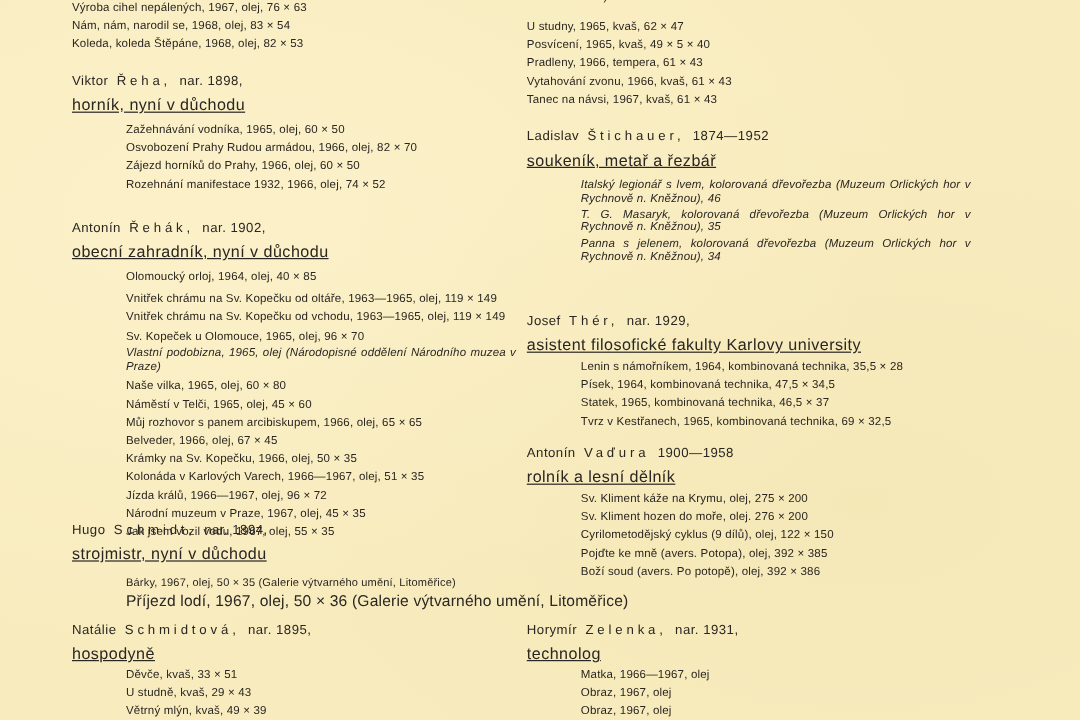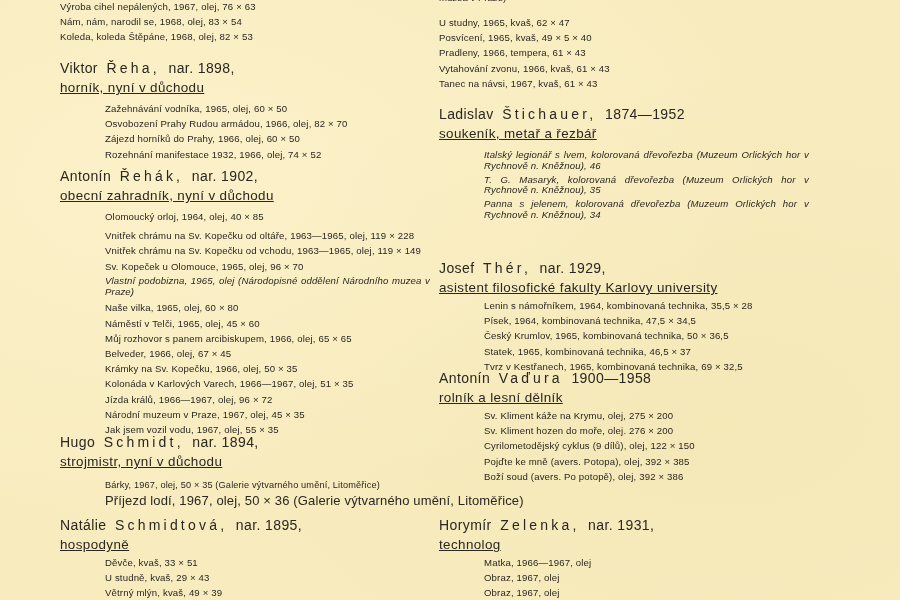--- a/index.html
+++ b/index.html
@@ -37,21 +37,21 @@
       margin: 2px 0 3px 0;
       text-align: justify;
       font-style: italic;
     }
     .entry {
       position: absolute;
       left: 0;
       right: 0;
     }
     .artist-name {
-      font-size: 14px;
+      font-size: 11px;
       line-height: 20px;
       letter-spacing: 0.4px;
       white-space: nowrap;
     }
     .artist-name .surname {
       letter-spacing: 3.2px;
     }
     .artist-occ {
       font-size: 13.4px;
       line-height: 20px;
@@ -90,31 +90,31 @@
     </div>
     <div class="artist-occ">horník, nyní v důchodu</div>
     <div class="works">
       <div class="line">Zažehnávání vodníka, 1965, olej, 60 × 50</div>
       <div class="line">Osvobození Prahy Rudou armádou, 1966, olej, 82 × 70</div>
       <div class="line">Zájezd horníků do Prahy, 1966, olej, 60 × 50</div>
       <div class="line">Rozehnání manifestace 1932, 1966, olej, 74 × 52</div>
     </div>
   </div>
 
-  <div class="entry" style="top:166px">
+  <div class="entry" style="top:180px">
     <div class="artist-name">
       <span>Antonín</span>&nbsp;
       <span class="surname">Řehák,</span>&nbsp;
       <span>nar. 1902,</span>
     </div>
     <div class="artist-occ">obecní zahradník, nyní v důchodu</div>
     <div class="works">
       <div class="line">Olomoucký orloj, 1964, olej, 40 × 85</div>
       <div class="gap"></div>
-      <div class="line">Vnitřek chrámu na Sv. Kopečku od oltáře, 1963—1965, olej, 119 × 228</div>
+      <div class="line">Vnitřek chrámu na Sv. Kopečku od oltáře, 1963—1965, olej, 119 × 149</div>
       <div class="line">Vnitřek chrámu na Sv. Kopečku od vchodu, 1963—1965, olej, 119 × 149</div>
       <div class="line">Sv. Kopeček u Olomouce, 1965, olej, 96 × 70</div>
       <div class="line wrap">Vlastní podobizna, 1965, olej (Národopisné oddělení Národního muzea v Praze)</div>
       <div class="line">Naše vilka, 1965, olej, 60 × 80</div>
       <div class="line">Náměstí v Telči, 1965, olej, 45 × 60</div>
       <div class="line">Můj rozhovor s panem arcibiskupem, 1966, olej, 65 × 65</div>
       <div class="line">Belveder, 1966, olej, 67 × 45</div>
       <div class="line">Krámky na Sv. Kopečku, 1966, olej, 50 × 35</div>
       <div class="line">Kolonáda v Karlových Varech, 1966—1967, olej, 51 × 35</div>
       <div class="line">Jízda králů, 1966—1967, olej, 96 × 72</div>
@@ -180,21 +180,20 @@
   <div class="entry" style="top:258px">
     <div class="artist-name">
       <span>Josef</span>&nbsp;
       <span class="surname">Thér,</span>&nbsp;
       <span>nar. 1929,</span>
     </div>
     <div class="artist-occ" style="margin-bottom:0">asistent filosofické fakulty Karlovy university</div>
     <div class="works" style="margin-top:0">
       <div class="line">Lenin s námořníkem, 1964, kombinovaná technika, 35,5 × 28</div>
       <div class="line">Písek, 1964, kombinovaná technika, 47,5 × 34,5</div>
-      <div class="line">Český Krumlov, 1965, kombinovaná technika, 50 × 36,5</div>
       <div class="line">Statek, 1965, kombinovaná technika, 46,5 × 37</div>
       <div class="line">Tvrz v Kestřanech, 1965, kombinovaná technika, 69 × 32,5</div>
     </div>
   </div>
 
   <div class="entry" style="top:368px">
     <div class="artist-name">
       <span>Antonín</span>&nbsp;
       <span class="surname">Vaďura</span>&nbsp;
       <span>1900—1958</span>

